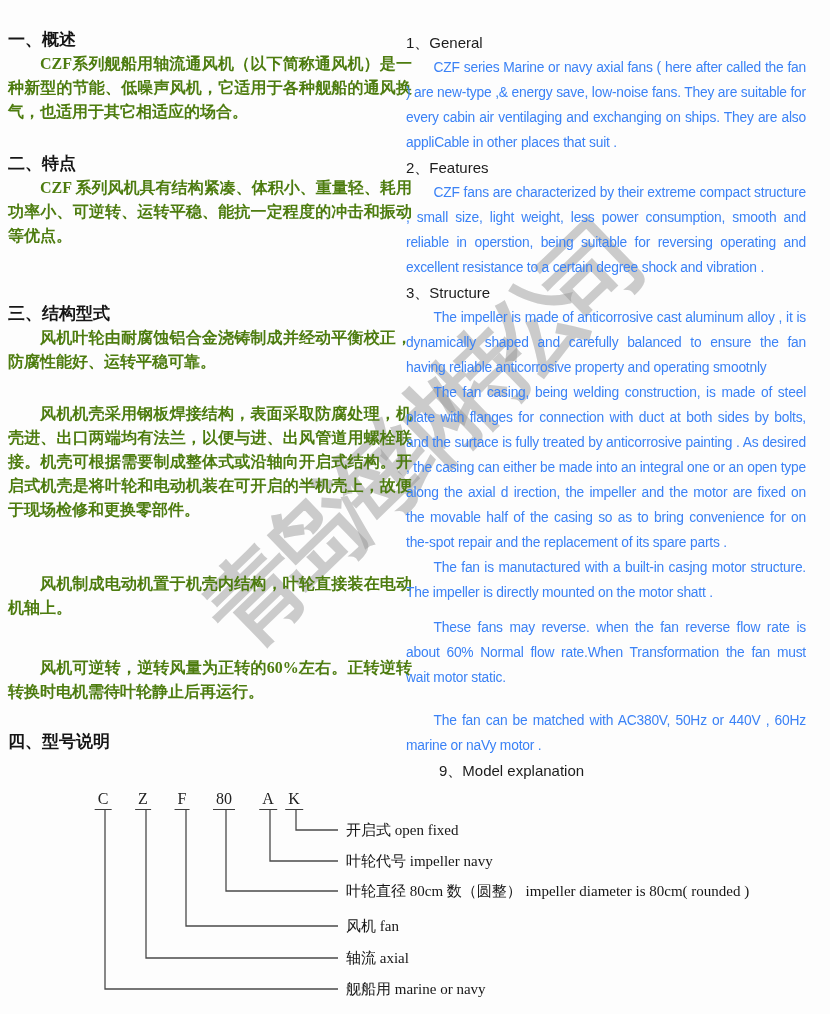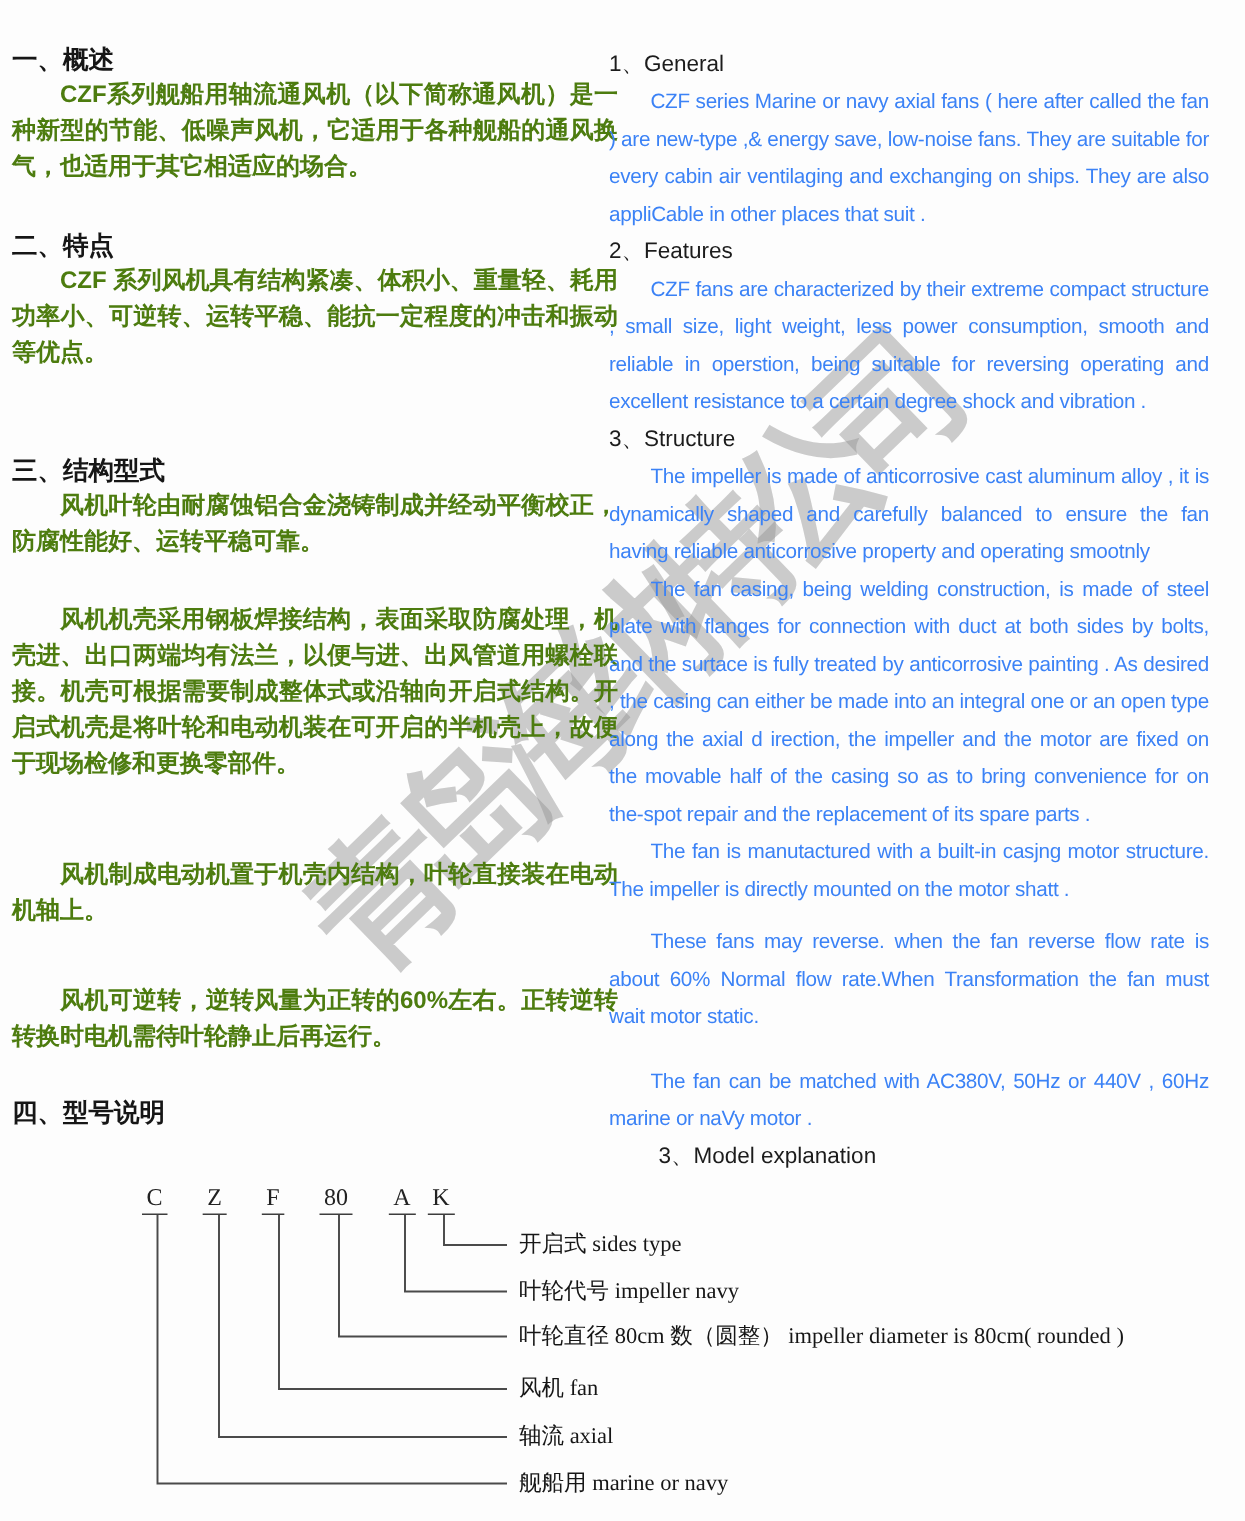--- a/index.html
+++ b/index.html
@@ -22,21 +22,21 @@
     letter-spacing:-18px;
     white-space:nowrap;
     color:rgba(148,148,148,0.48);
     z-index:0;
     pointer-events:none;
   }
   
   .col{position:absolute;z-index:1;}
   .col-left{
     left:8px;top:28px;width:404px;
-    font-family:Liberation Sans, sans-serif;
+    font-family:Liberation Serif, serif;
   }
   .col-right{
     left:406px;top:30px;width:400px;
     font-family:"Liberation Sans","DejaVu Sans",sans-serif;
   }
   .col-left h3{
     margin:0;font-size:17px;line-height:24px;font-weight:700;color:#161616;
   }
   .col-left p{
     margin:0;font-size:16px;line-height:24px;font-weight:600;
@@ -110,21 +110,21 @@
     <h3>2、Features</h3>
     <p>CZF fans are characterized by their extreme compact structure , small  size, light weight, less power consumption, smooth and reliable in operstion, being suitable for reversing operating and excellent resistance to a certain degree shock and vibration .</p>
 
     <h3>3、Structure</h3>
     <p>The impeller is made of anticorrosive cast aluminum alloy , it is dynamically shaped and carefully balanced to ensure the fan having reliable anticorrosive property and operating smootnly</p>
     <p>The fan casing, being welding construction, is made of steel plate with flanges for connection with duct at both sides by bolts, and the surtace is fully treated by anticorrosive painting . As desired , the casing can either be made into an integral one or an open type along the axial d irection, the impeller and the motor are fixed on the movable half of the casing so as to bring convenience for on the-spot repair and the replacement of its spare parts .</p>
     <p class="mb10">The fan is manutactured with a built-in casjng motor structure. The impeller is directly mounted on the motor shatt .</p>
     <p class="mb18">These fans may reverse. when the fan reverse flow rate is about 60% Normal flow rate.When Transformation the fan must wait motor static.</p>
     <p>The fan can be matched with AC380V, 50Hz or 440V , 60Hz marine or naVy motor .</p>
 
-    <h3 class="indent">3、Model explanation</h3>
+    <h3 class="indent">9、Model explanation</h3>
   </div>
 
   <div class="diagram">
 
     <svg width="830" height="234" viewBox="0 0 830 234">
       <g stroke="#4a4a4a" stroke-width="1.3" fill="none">
         <path d="M296 30 V50  H338"></path>
         <path d="M270 30 V81  H338"></path>
         <path d="M226 30 V111 H338"></path>
         <path d="M186 30 V146 H338"></path>
@@ -133,21 +133,21 @@
       </g>
     </svg>
 
     <span class="code-part" style="left:103px">C</span>
     <span class="code-part" style="left:143px">Z</span>
     <span class="code-part" style="left:182px">F</span>
     <span class="code-part" style="left:224px">80</span>
     <span class="code-part" style="left:268px">A</span>
     <span class="code-part" style="left:294px">K</span>
 
-    <span class="dg-label" style="top:50px">开启式 sides type</span>
+    <span class="dg-label" style="top:50px">开启式 open fixed</span>
     <span class="dg-label" style="top:81px">叶轮代号 impeller navy</span>
     <span class="dg-label" style="top:111px">叶轮直径 80cm 数（圆整）  impeller diameter is 80cm( rounded )</span>
     <span class="dg-label" style="top:146px">风机 fan</span>
     <span class="dg-label" style="top:178px">轴流 axial</span>
     <span class="dg-label" style="top:209px">舰船用  marine or navy</span>
   </div>
 
 </div>
 
 </body></html>

